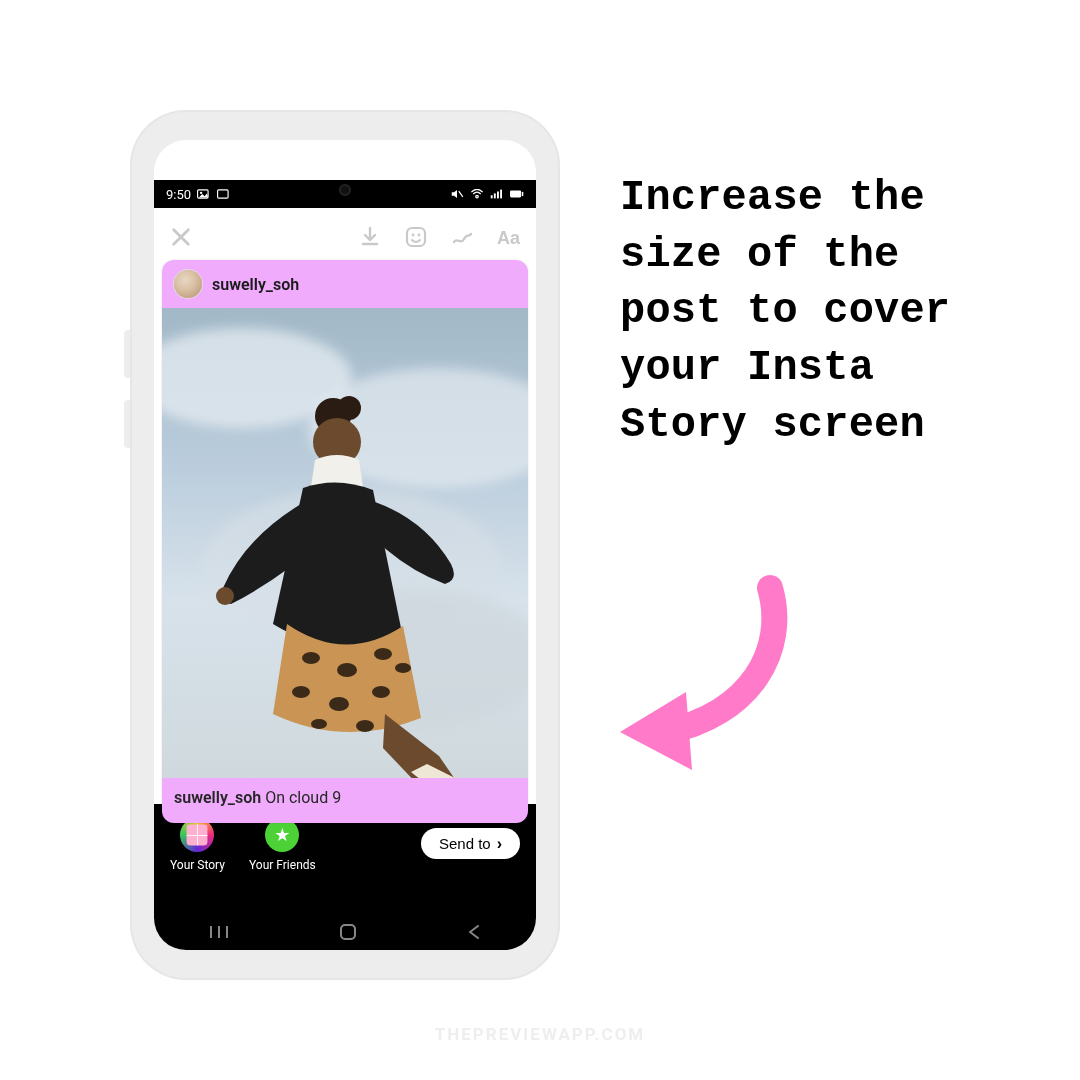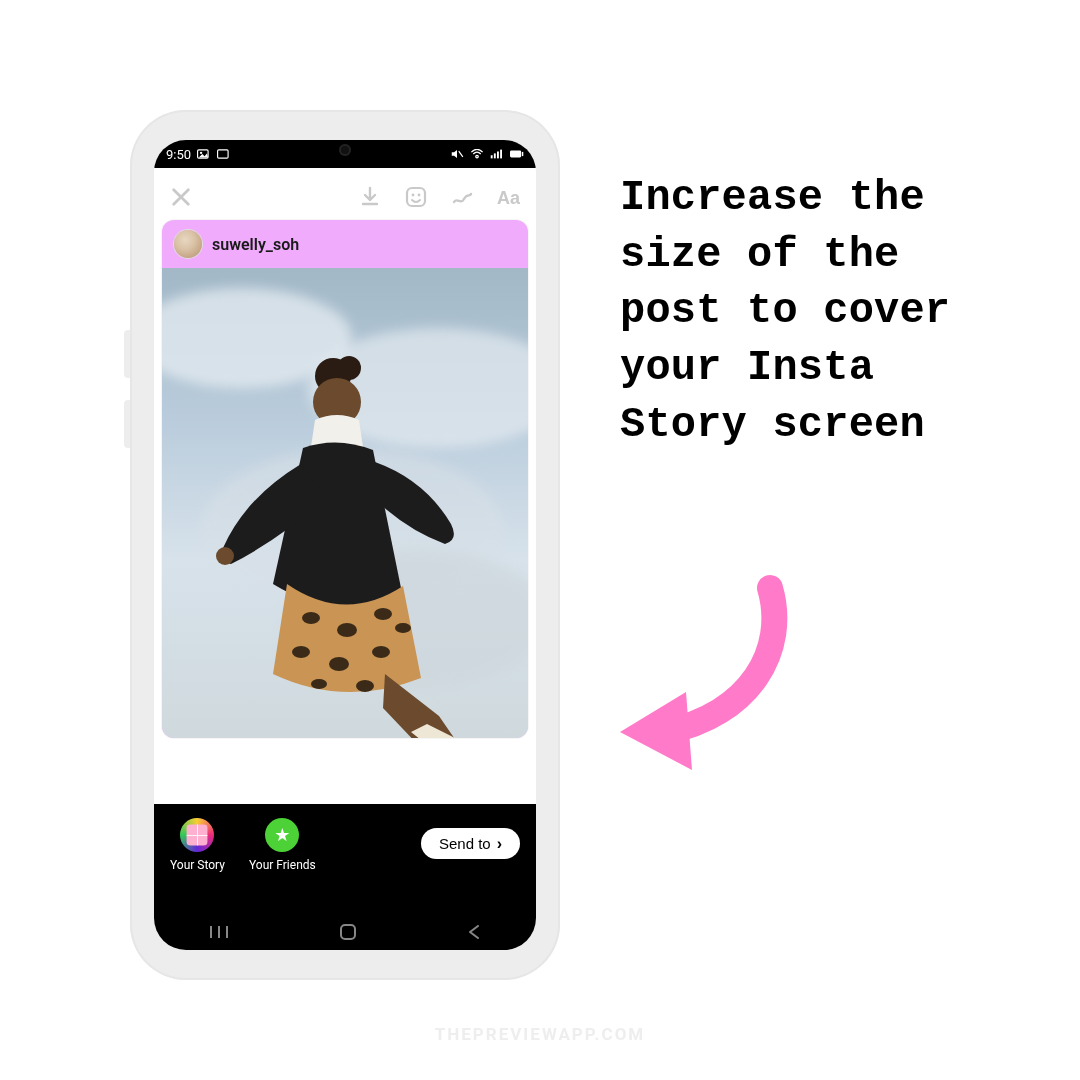--- a/index.html
+++ b/index.html
@@ -42,20 +42,21 @@
   .statusbar {
     background: #000;
     color: #fff;
     height: 28px;
     display: flex;
     align-items: center;
     justify-content: space-between;
     padding: 0 12px;
     font-size: 13px;
     position: relative;
+    margin-top: 40px;
   }
   .statusbar .camera-notch {
     position: absolute;
     left: 50%; transform: translateX(-50%);
     top: 4px;
     width: 12px; height: 12px;
     border-radius: 50%;
     background: #111;
     box-shadow: inset 0 0 0 2px #222;
   }
@@ -340,20 +341,23 @@
                   <ellipse cx="166" cy="324" rx="9" ry="6"></ellipse>
                   <ellipse cx="188" cy="300" rx="8" ry="5"></ellipse>
                   <ellipse cx="104" cy="356" rx="8" ry="5"></ellipse>
                   <ellipse cx="150" cy="358" rx="9" ry="6"></ellipse>
                 </g>
 
                 <path d="M170 346 L224 388 L246 420 L206 420 L168 380 Z" fill="#6b4a2e"></path>
                 <path d="M212 396 L260 420 L216 420 L196 404 Z" fill="#efe7d6"></path>
               </svg>
             </div>
+          </div>
+          <div class="post-caption">
+            <span class="uname">suwelly_soh</span><span> On cloud 9</span>
           </div>
         </div>
       </div>
 
       <div class="sharebar">
         <div class="share-col">
           <div class="share-circle story-circle">
               <span class="inner"></span>
             </div>
           <span>Your Story</span>

